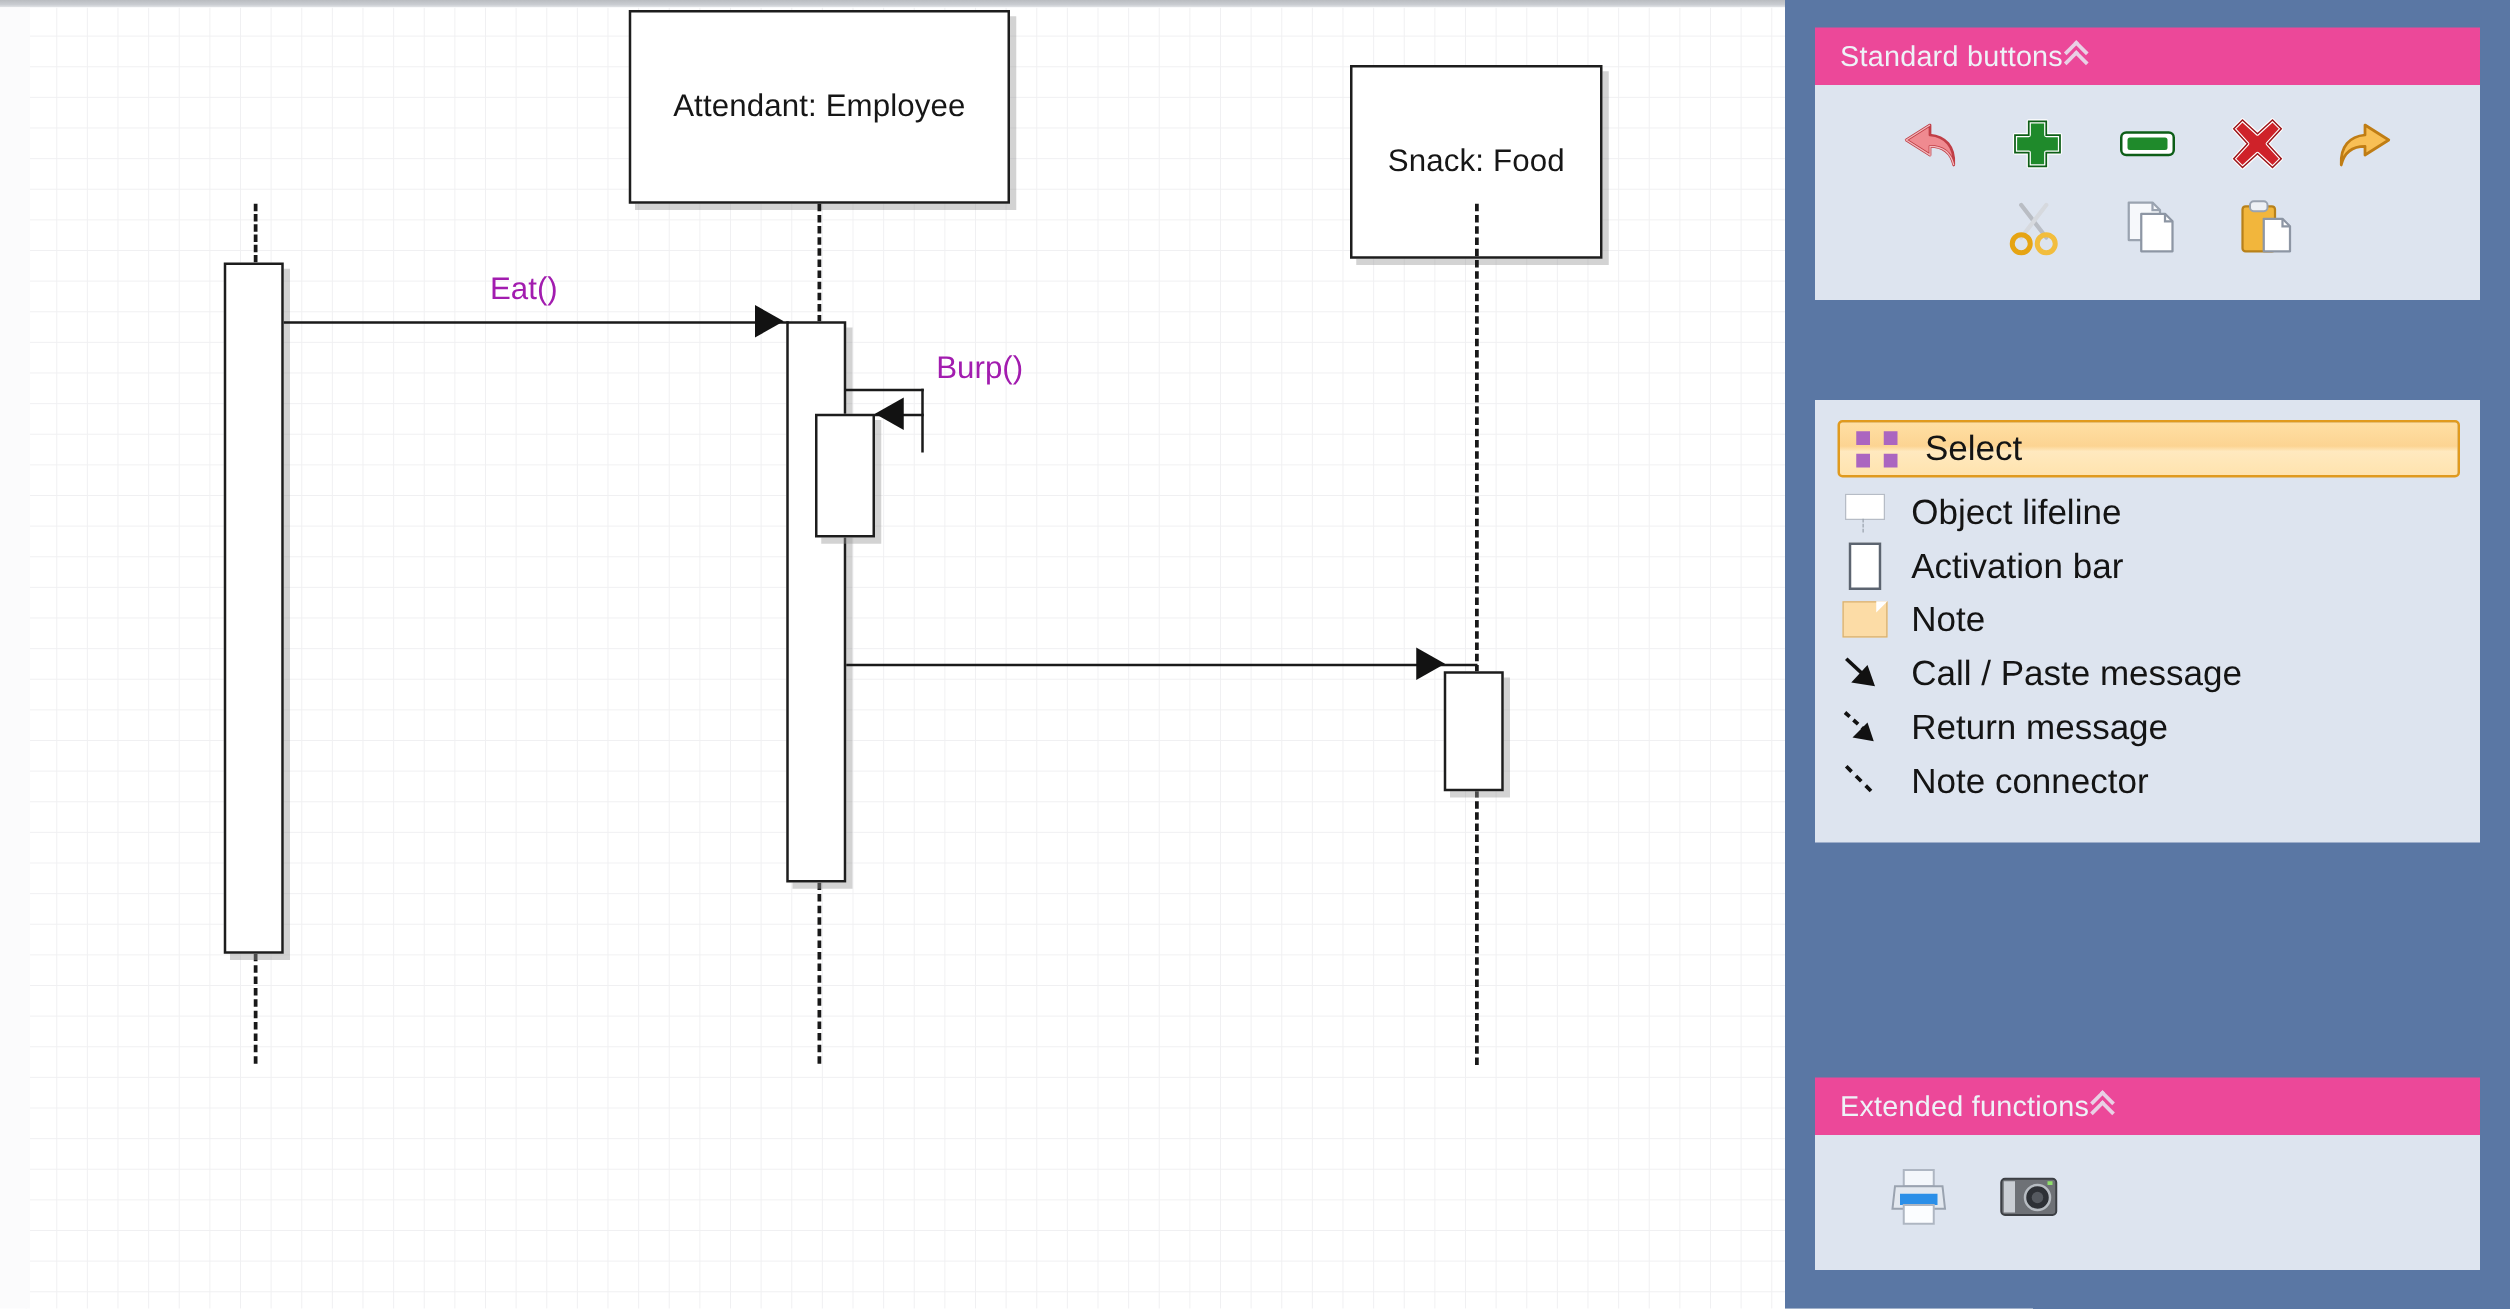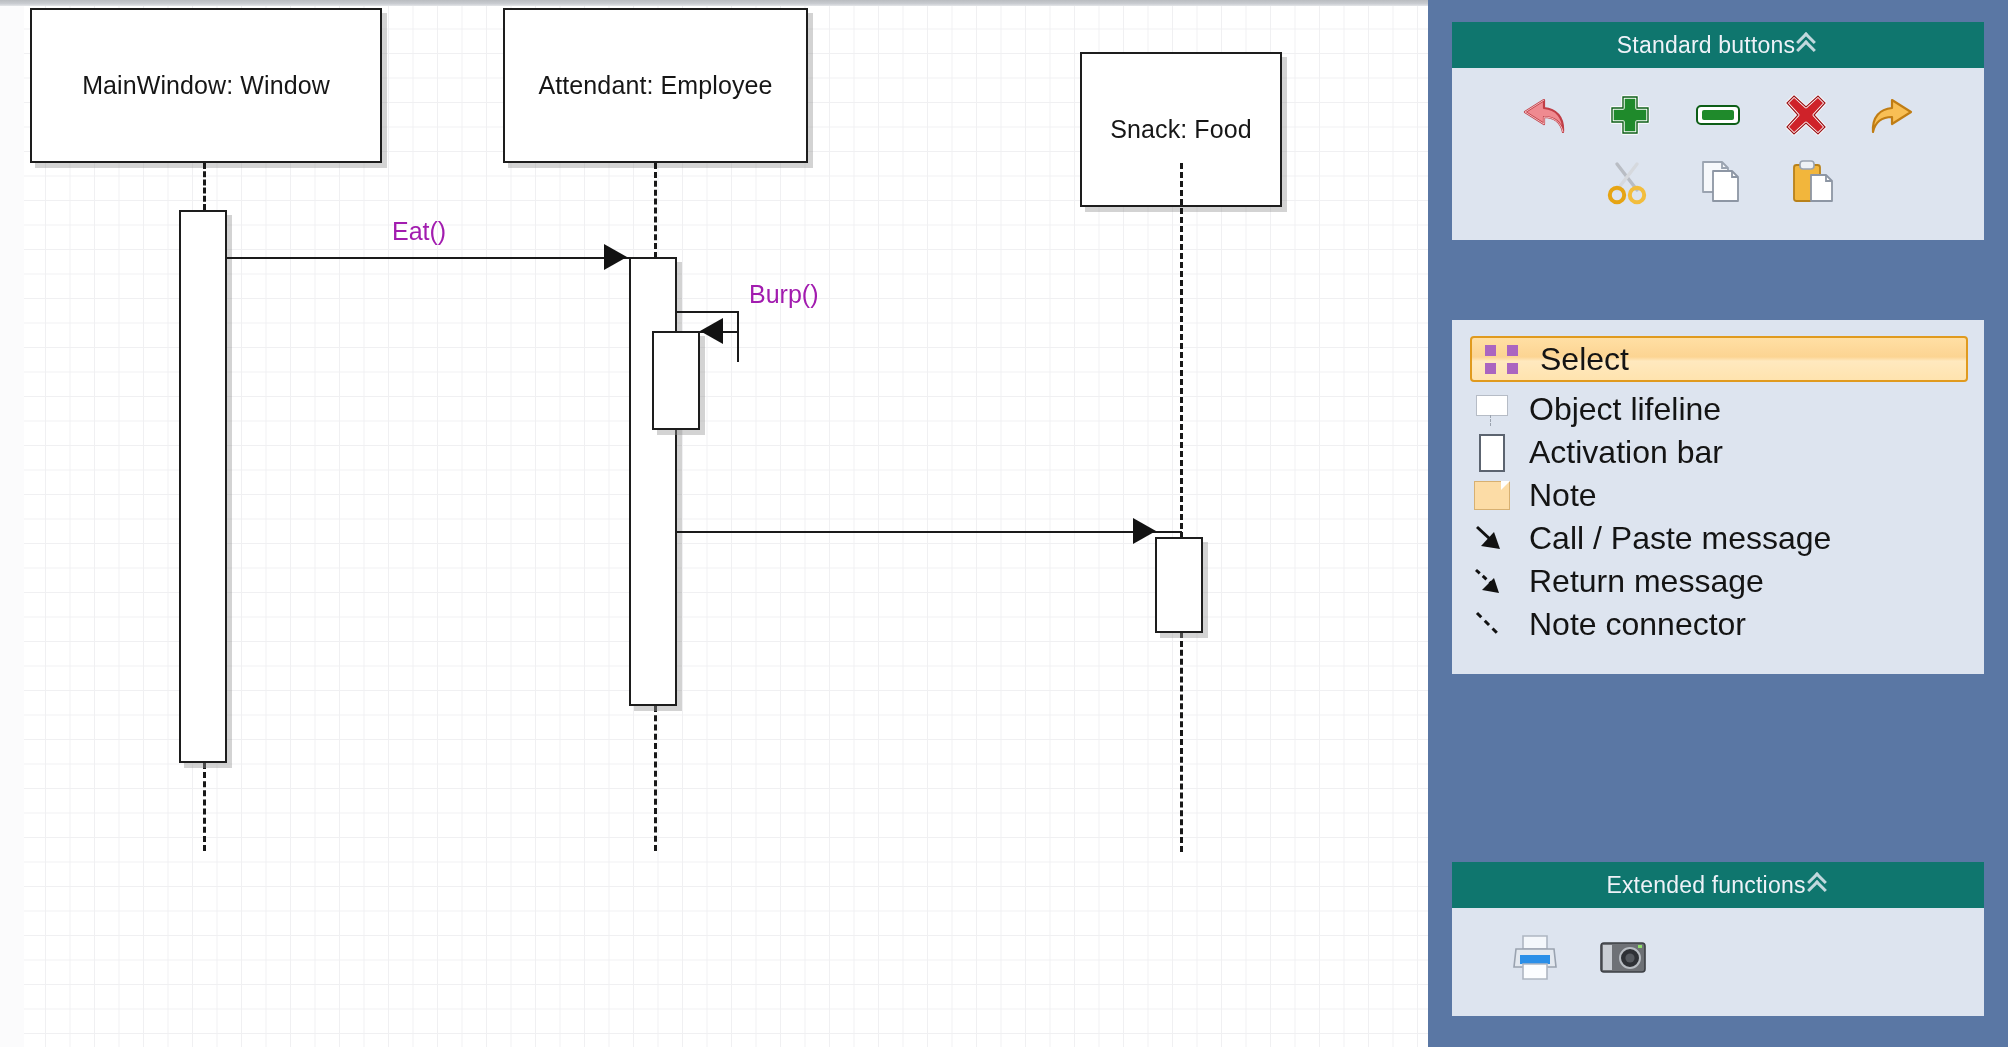--- a/index.html
+++ b/index.html
@@ -109,24 +109,24 @@
   .sidebar-inner { position: relative; width: 100%; height: 100%; }
 
   .panel {
     position: absolute;
     left: 24px;
     width: 532px;
     box-sizing: border-box;
   }
   .panel-header {
     height: 46px;
-    background: #0f766e;
+    background: #ec4899;
     display: flex;
     align-items: center;
-    justify-content: center;
+    justify-content: flex-start;
     padding: 0 16px 0 20px;
     box-sizing: border-box;
   }
   .panel-title {
     color: #eef2f8;
     font-size: 23px;
     letter-spacing: .2px;
   }
   .chev {
     width: 28px; height: 26px;
@@ -183,21 +183,21 @@
     background: linear-gradient(to bottom,#ffdfa4 0%,#fcd492 45%,#ffe9bf 55%,#ffe3ae 100%);
     border: 2px solid #e09a1e;
     border-radius: 4px;
   }
   .tool-icon {
     width: 46px; height: 34px;
     display: flex; align-items: center; justify-content: center;
     flex: 0 0 auto;
   }
   .tool-label {
-    font-size: 32px;
+    font-size: 28px;
     color: #141414;
     white-space: nowrap;
   }
 
   
   .sel-icon {
     width: 40px; height: 34px;
     position: relative;
   }
   .sel-icon i {
@@ -248,23 +248,20 @@
 <body>
 
 <div id="app">
 
   <div class="top-strip"></div>
 
   <div class="canvas-wrap">
     <div class="grid"></div>
     <div class="canvas-left-gutter"></div>
 
-    <div class="obj-box" style="left:30px; top:2px; width:352px; height:155px;">
-      <span class="obj-label">MainWindow: Window</span>
-    </div>
     <div class="obj-box" style="left:503px; top:2px; width:305px; height:155px;">
       <span class="obj-label">Attendant: Employee</span>
     </div>
     <div class="obj-box" style="left:1080px; top:2px; width:202px; height:155px;margin-top:44px;">
       <span class="obj-label">Snack: Food</span>
     </div>
 
     <div class="lifeline" style="left:203px; top:157px; height:47px;"></div>
     <div class="lifeline" style="left:203px; top:757px; height:88px;"></div>
 

